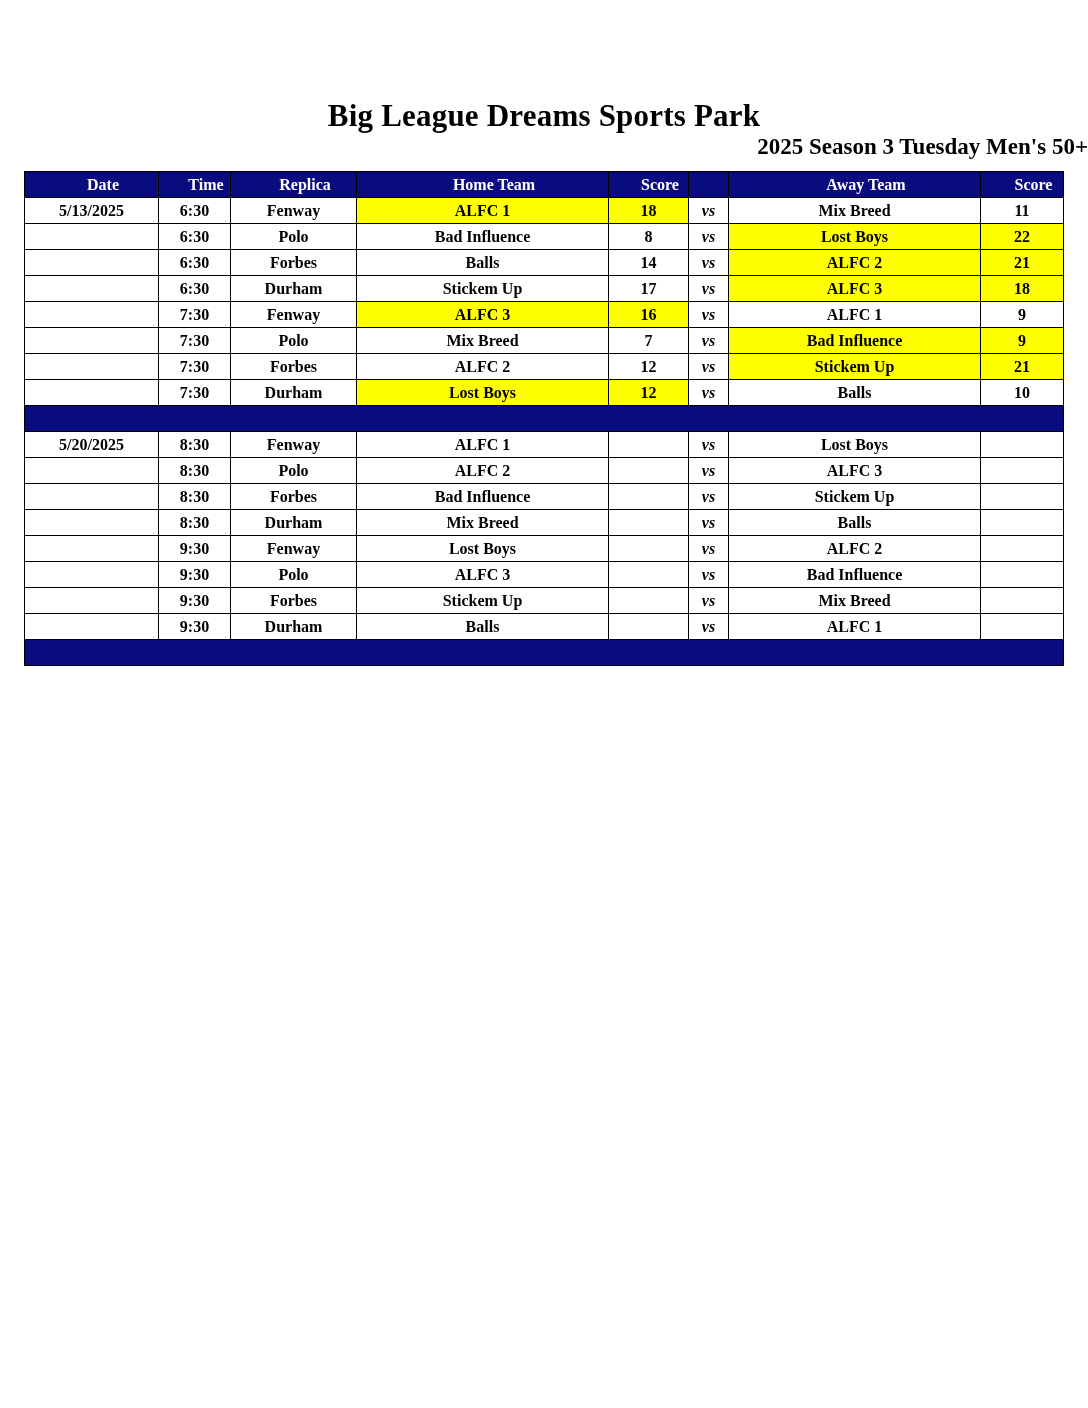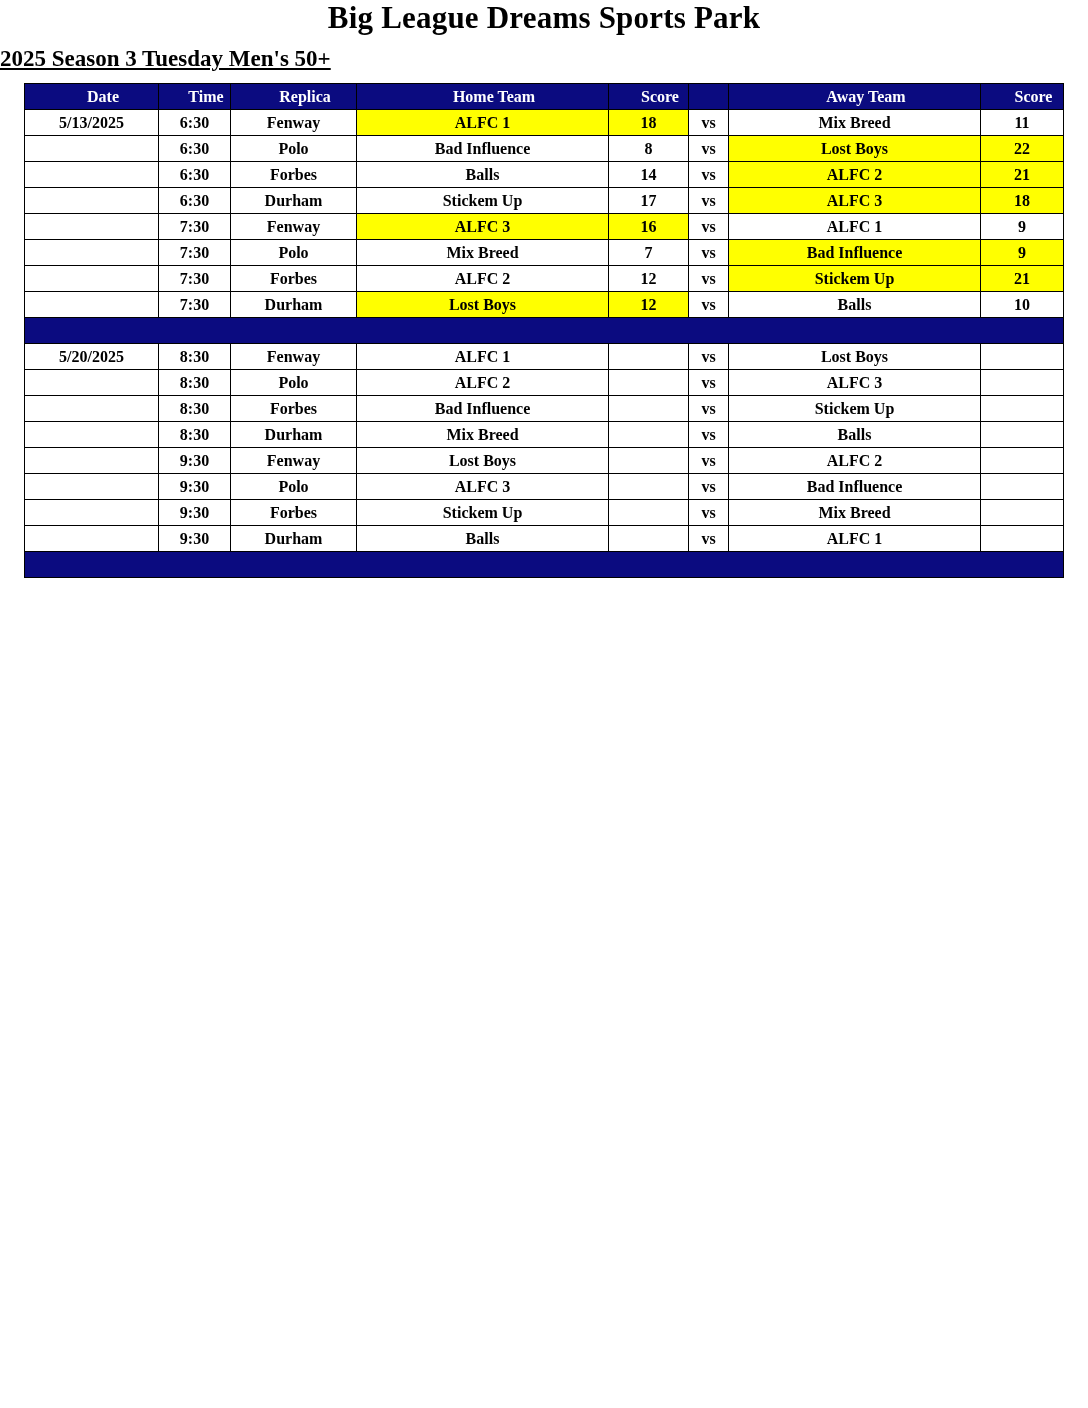--- a/index.html
+++ b/index.html
@@ -10,29 +10,29 @@
   body {
     width: 1088px;
     min-height: 1408px;
     font-family: "Liberation Serif", serif;
     color: #000000;
   }
   .page-title {
     text-align: center;
     font-weight: bold;
     font-size: 31px;
+    padding-top: 98px;
     margin: 0;
     letter-spacing: 0.2px;
   }
   .page-subtitle {
-    text-align: left;
+    text-align: right;
     font-weight: bold;
     font-size: 23px;
-    margin: 10px 0 0 0;
-    text-decoration: underline;
+    margin: 0 0 0 0;
   }
   .page-note {
     text-align: center;
     font-weight: bold;
     font-style: italic;
     font-size: 17px;
     margin: 12px 0 0 0;
     white-space: pre;
   }
   table.schedule {
@@ -56,20 +56,21 @@
   table.schedule th {
     background: #0b0b80;
     color: #ffffff;
     font-size: 16px;
     padding-left: 25px;
   }
   td.hl {
     background: #ffff00;
   }
   td.vs {
+    font-style: italic;
     font-size: 14px;
   }
   td.sep {
     background: #0b0b80;
     height: 24px;
   }
 </style>
 </head>
 <body>
 

